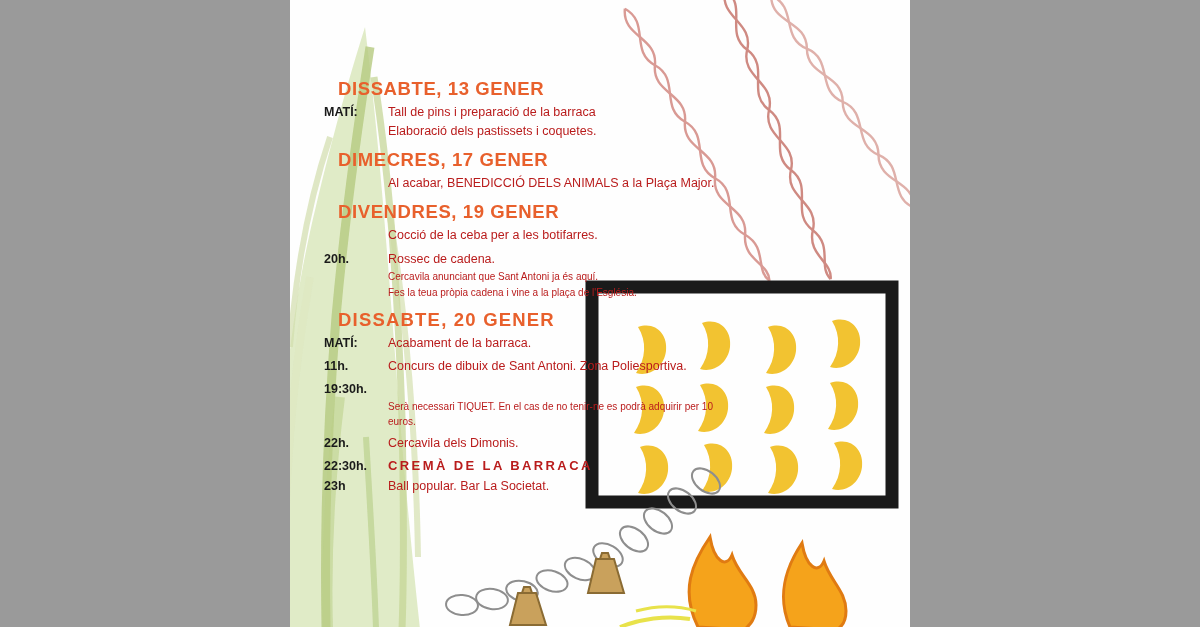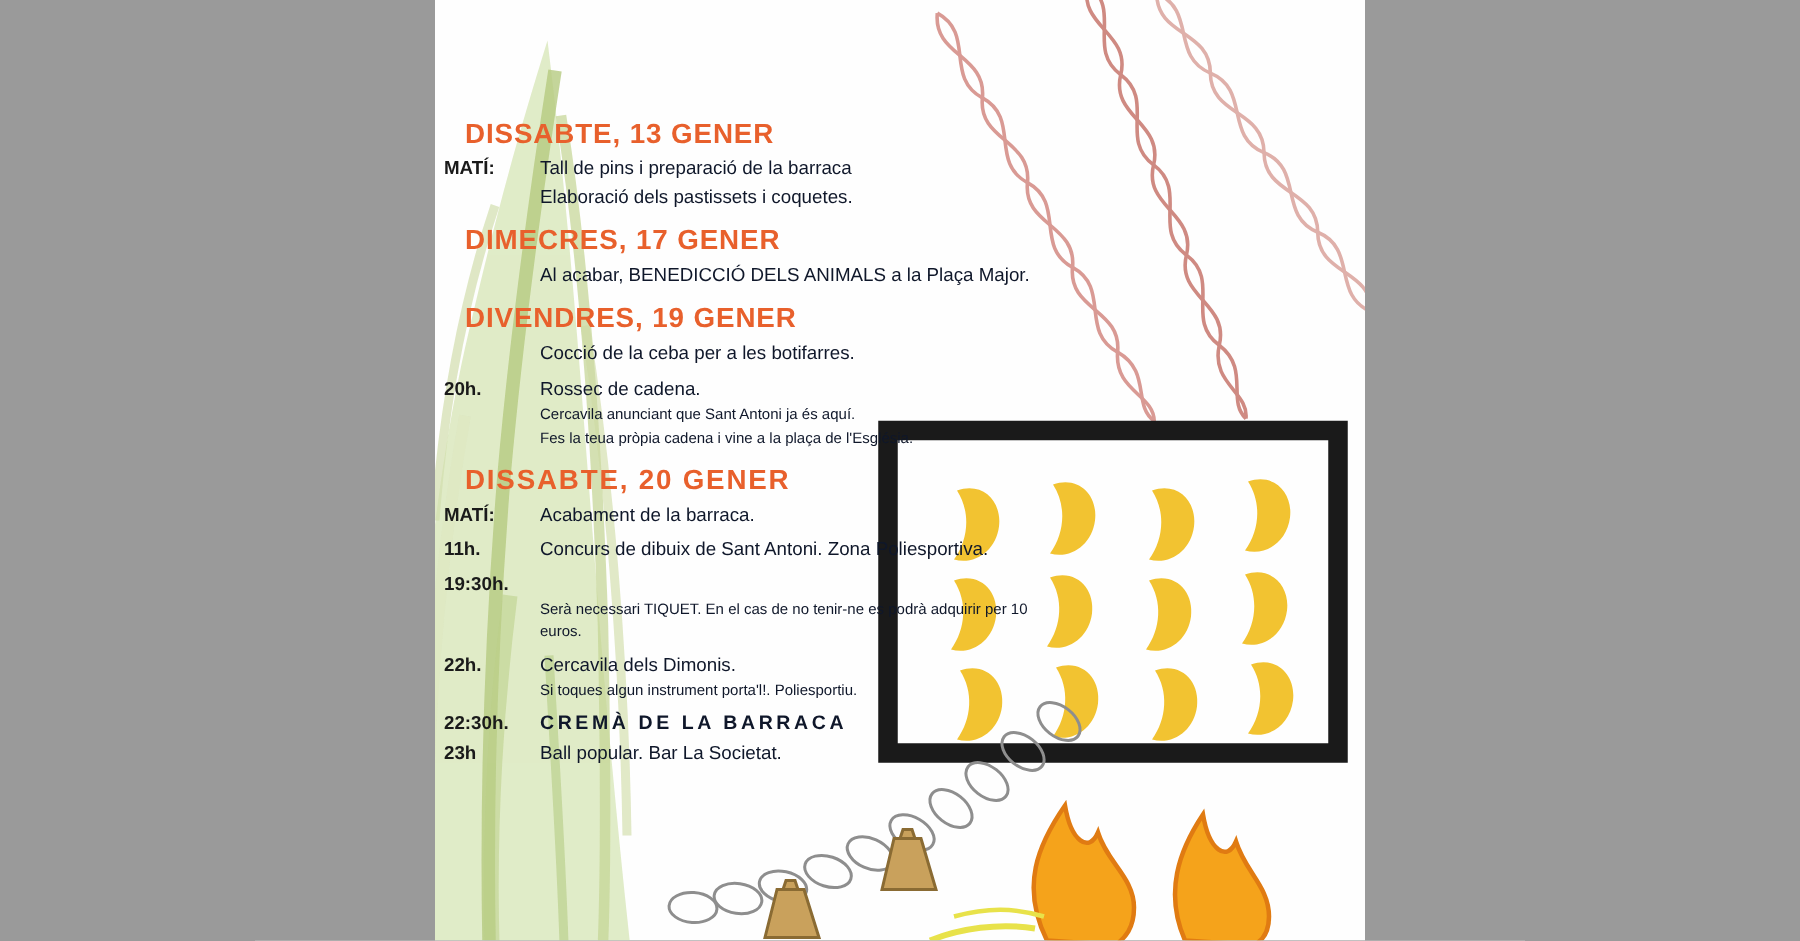--- a/index.html
+++ b/index.html
@@ -58,21 +58,21 @@
     left: 120px;
     bottom: 0;
     width: 330px;
     height: 160px;
     pointer-events: none;
   }
 
   
   .program {
     position: absolute;
-    left: 4px;
+    left: 32px;
     top: 78px;
     width: 420px;
   }
   .day {
     margin-bottom: 2px;
   }
   .day-title {
     color: #e8602c;
     font-size: 18.5px;
     font-weight: bold;
@@ -92,21 +92,21 @@
     flex: 0 0 64px;
     font-size: 12.5px;
     font-weight: bold;
     color: #1a1a1a;
     text-align: left;
     padding-left: 2px;
     line-height: 1.45;
   }
   .entry .desc {
     font-size: 12.5px;
-    color: #0f172a;
+    color: #b91c1c;
     line-height: 1.45;
   }
   .entry .desc.big-spaced {
     font-size: 13px;
     font-weight: bold;
     letter-spacing: 2.4px;
   }
   .entry .desc.small {
     font-size: 10px;
     line-height: 1.5;
@@ -251,24 +251,20 @@
           <div class="time">19:30h.</div>
         </div>
         <div class="entry">
           <div class="time"></div>
           <div class="desc small">Serà necessari TIQUET.  En el cas de no tenir-ne es podrà adquirir per 10 euros.</div>
         </div>
         <div class="entry gap-sm">
           <div class="time">22h.</div>
           <div class="desc">Cercavila dels Dimonis.</div>
         </div>
-        <div class="entry">
-          <div class="time"></div>
-          <div class="desc small">Si toques algun instrument porta'l!.   Poliesportiu.</div>
-        </div>
         <div class="entry gap-sm">
           <div class="time">22:30h.</div>
           <div class="desc big-spaced">CREMÀ DE LA BARRACA</div>
         </div>
         <div class="entry">
           <div class="time">23h</div>
           <div class="desc">Ball popular. Bar La Societat.</div>
         </div>
       </div>
 

